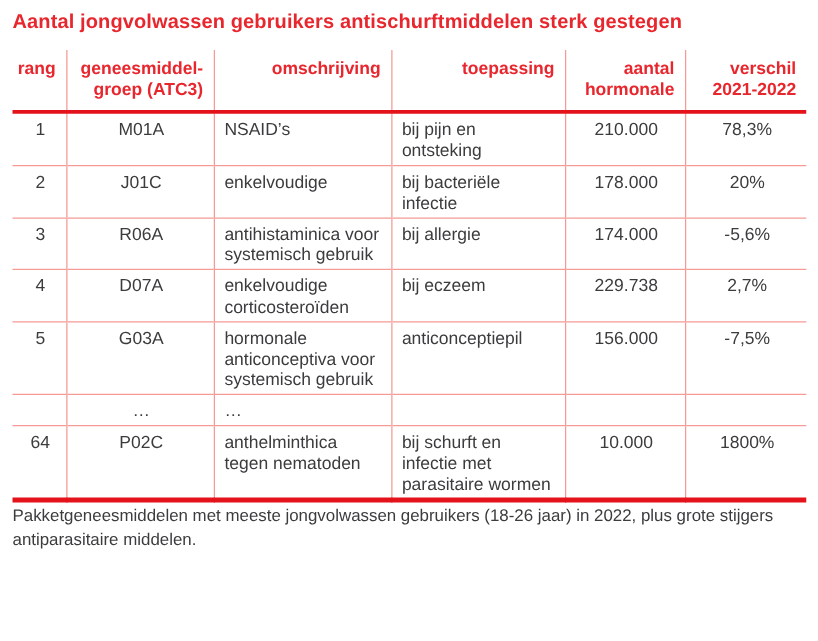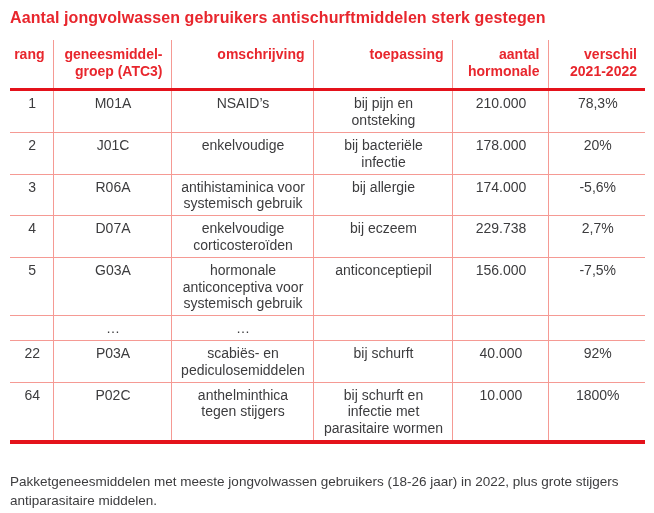--- a/index.html
+++ b/index.html
@@ -57,23 +57,23 @@
   }
   .med-table tbody tr{
     border-top:1.5px solid var(--divider-pink);
   }
   
   .med-table td:nth-child(1),
   .med-table td:nth-child(2),
   .med-table td:nth-child(5),
   .med-table td:nth-child(6){text-align:center;}
   .med-table td:nth-child(3),
-  .med-table td:nth-child(4){text-align:center;}
+  .med-table td:nth-child(4){text-align:left;}
   .caption{
-    margin:29px 0 0 0;
+    margin:2px 0 0 0;
     width:632px;
     font-size:13.5px;
     line-height:1.4;
     color:var(--text-dark);
   }
 </style>
 </head>
 <body>
 
 <div class="page">
@@ -142,31 +142,23 @@
         </tr>
         <tr>
           <td></td>
           <td>…</td>
           <td>…</td>
           <td></td>
           <td></td>
           <td></td>
         </tr>
         <tr>
-          <td>22</td>
-          <td>P03A</td>
-          <td>scabiës- en pediculosemiddelen</td>
-          <td>bij schurft</td>
-          <td>40.000</td>
-          <td>92%</td>
-        </tr>
-        <tr>
           <td>64</td>
           <td>P02C</td>
-          <td>anthelminthica tegen stijgers</td>
+          <td>anthelminthica tegen nematoden</td>
           <td>bij schurft en infectie met parasitaire wormen</td>
           <td>10.000</td>
           <td>1800%</td>
         </tr>
       </tbody>
   </table>
 
   <p class="caption">Pakketgeneesmiddelen met meeste jongvolwassen gebruikers (18-26 jaar) in 2022, plus grote stijgers antiparasitaire middelen.</p>
 
 </div>

